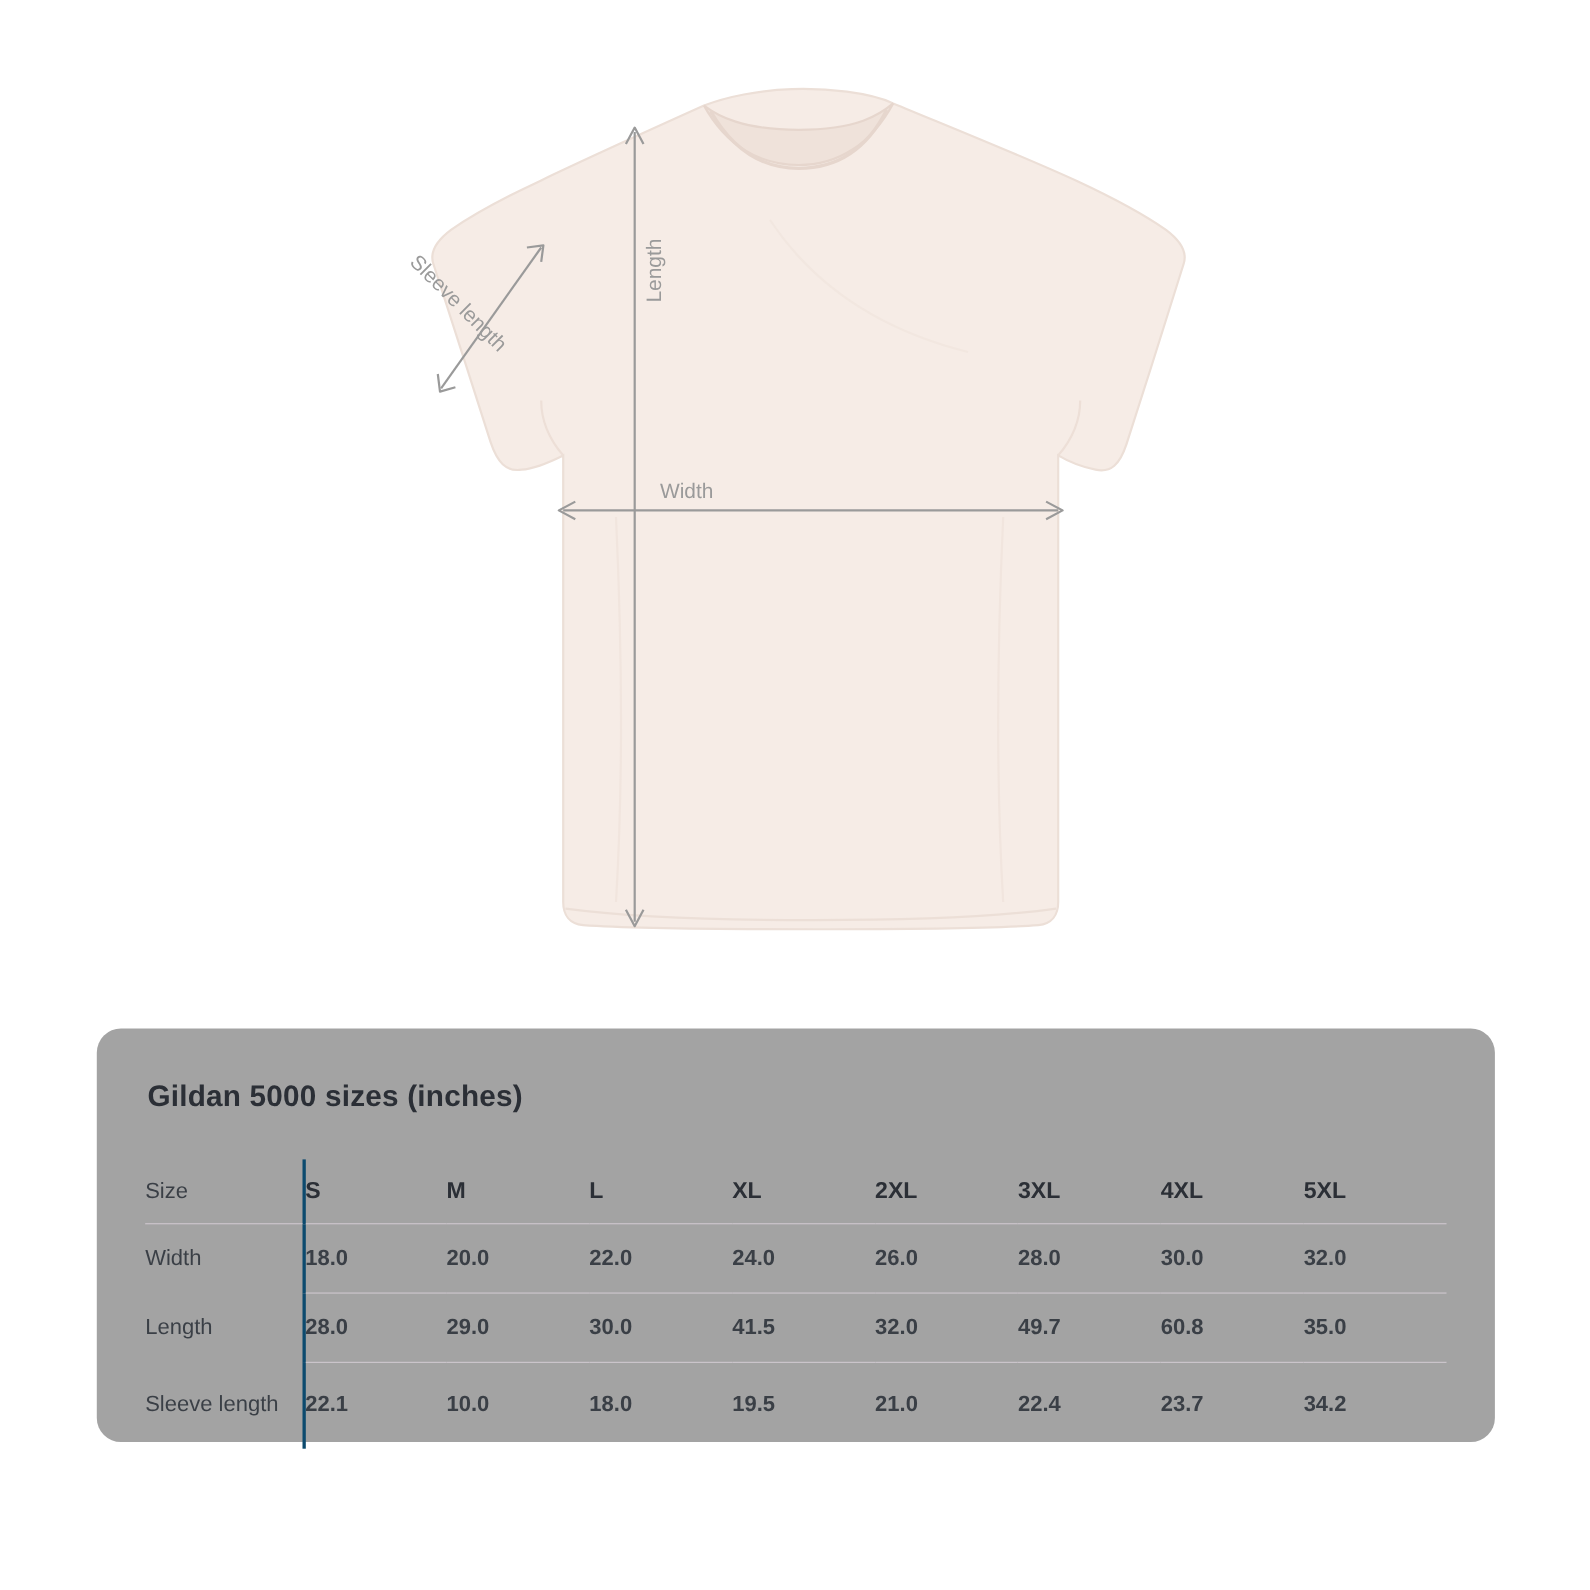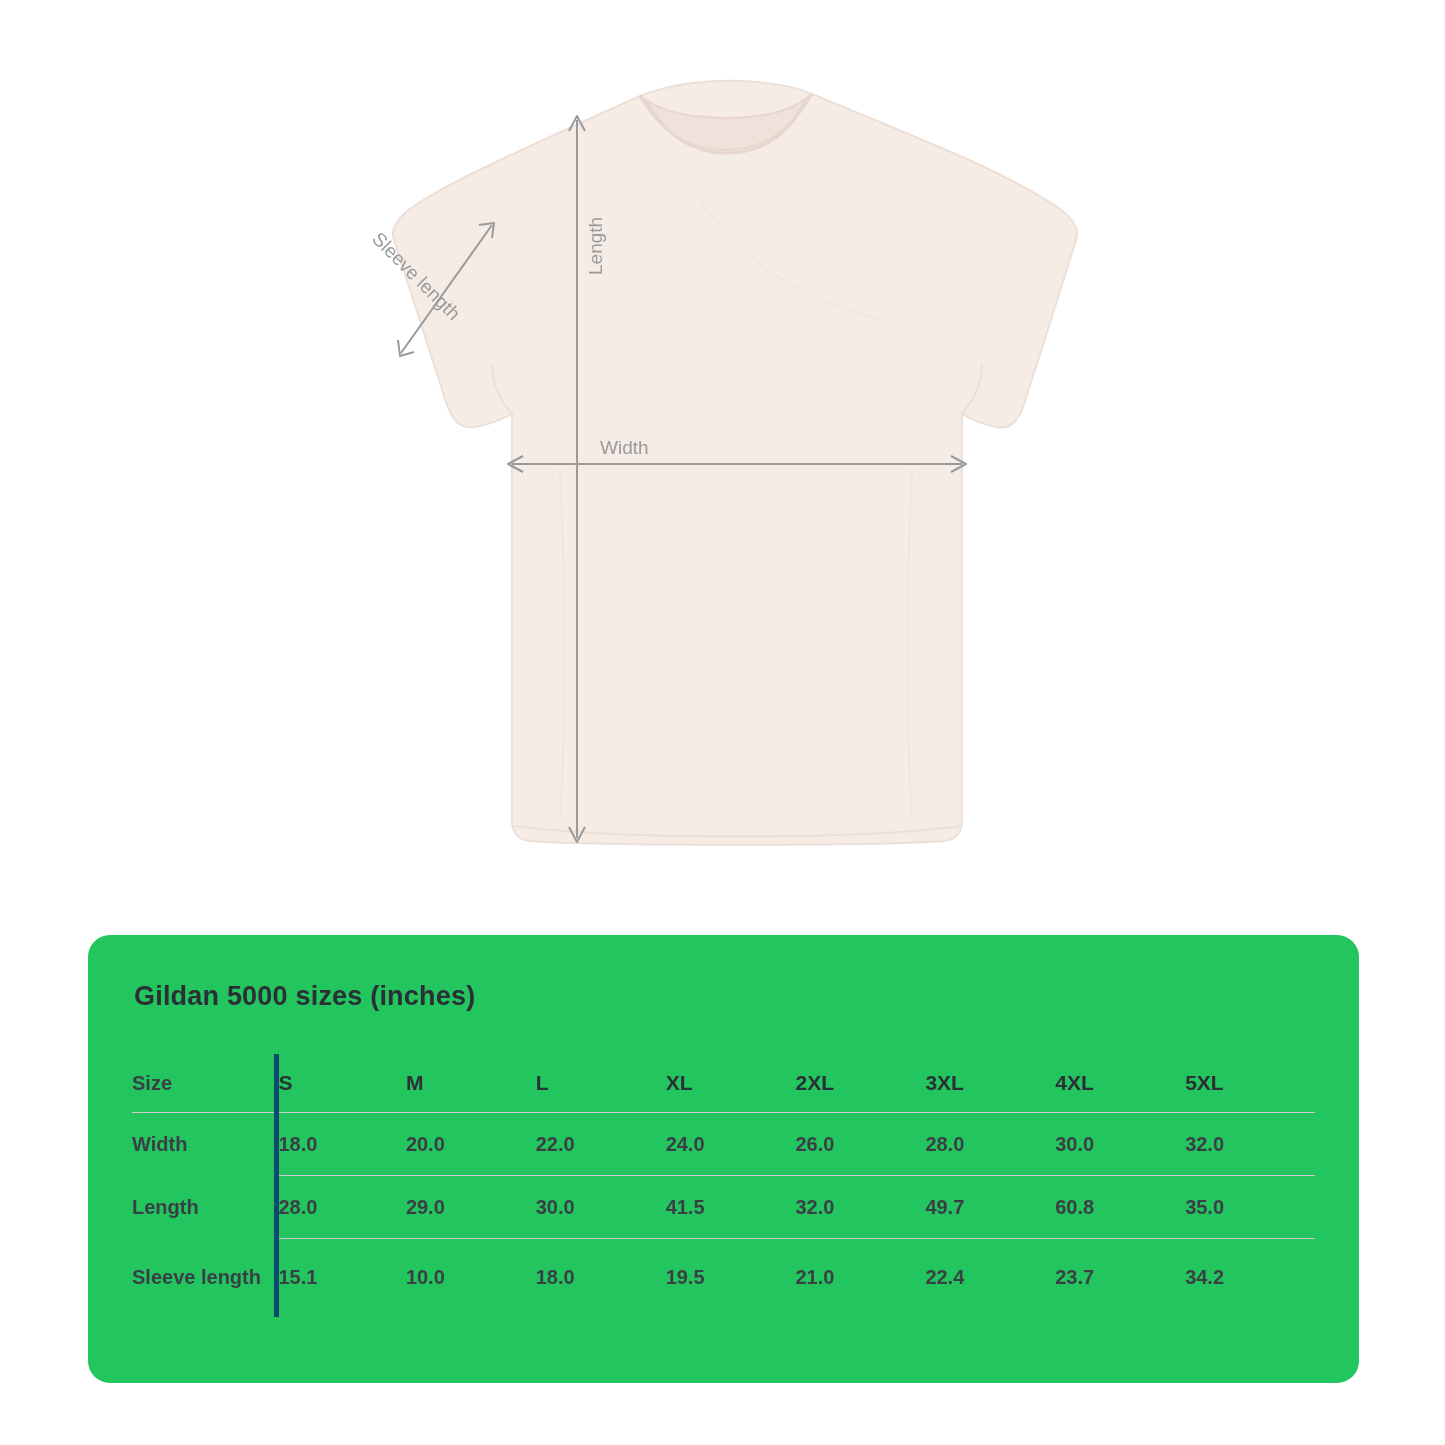--- a/index.html
+++ b/index.html
@@ -52,22 +52,22 @@
     transform: rotate(45deg);
     transform-origin: left top;
   }
 
   
   #size-panel {
     position: absolute;
     left: 88px;
     top: 935px;
     width: 1271px;
-    height: 448px;
-    background: #22c55e;
+    height: 376px;
+    background: #a3a3a3;
     border-radius: 22px;
     box-sizing: border-box;
     padding: 46px 44px 0 44px;
   }
   #panel-title {
     font-size: 27px;
     font-weight: bold;
     color: #2b2f36;
     letter-spacing: 0.2px;
     margin: 0 0 42px 2px;
@@ -81,27 +81,27 @@
   table.size-table td {
     text-align: left;
     font-size: 20px;
     color: #3a3f46;
     padding: 0;
     vertical-align: middle;
   }
   table.size-table col.rowhead { width: 144px; }
 
   .rowhead-cell {
-    font-weight: bold;
+    font-weight: normal;
     color: #54585f;
     font-size: 19px;
     padding-right: 12px;
     line-height: 1.25;
     height: 62px;
-    border-right: 5px solid #0c4a6e;
+    border-right: 3px solid #0c4a6e;
   }
   .head-row .rowhead-cell {
     height: 58px;
   }
   .data-cell {
     padding-left: 28px;
     height: 62px;
     border-bottom: 1px solid #cfc8cf;
     font-weight: bold;
   }
@@ -228,21 +228,21 @@
         <td class="data-cell">30.0</td>
         <td class="data-cell">41.5</td>
         <td class="data-cell">32.0</td>
         <td class="data-cell">49.7</td>
         <td class="data-cell">60.8</td>
         <td class="data-cell">35.0</td>
       </tr>
 
       <tr class="last-row">
         <th class="rowhead-cell">Sleeve length</th>
-        <td class="data-cell">15.1</td>
+        <td class="data-cell">22.1</td>
         <td class="data-cell">10.0</td>
         <td class="data-cell">18.0</td>
         <td class="data-cell">19.5</td>
         <td class="data-cell">21.0</td>
         <td class="data-cell">22.4</td>
         <td class="data-cell">23.7</td>
         <td class="data-cell">34.2</td>
       </tr>
     </tbody>
   </table>

